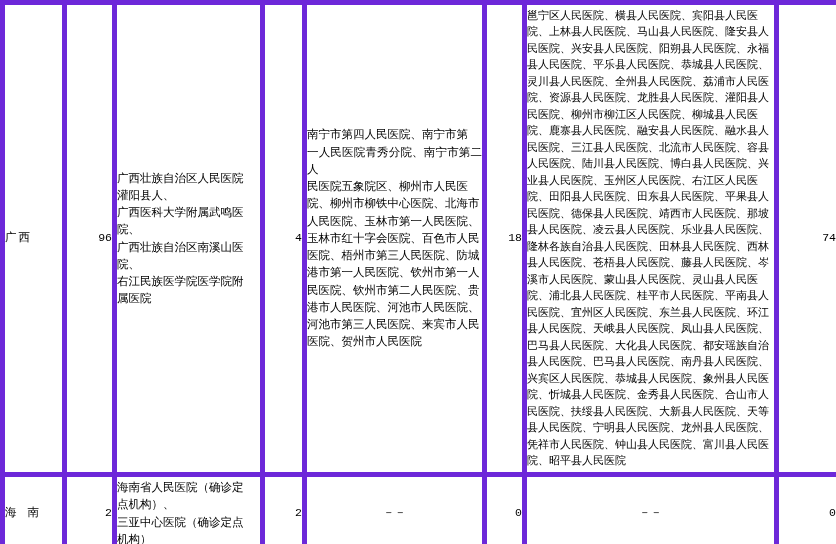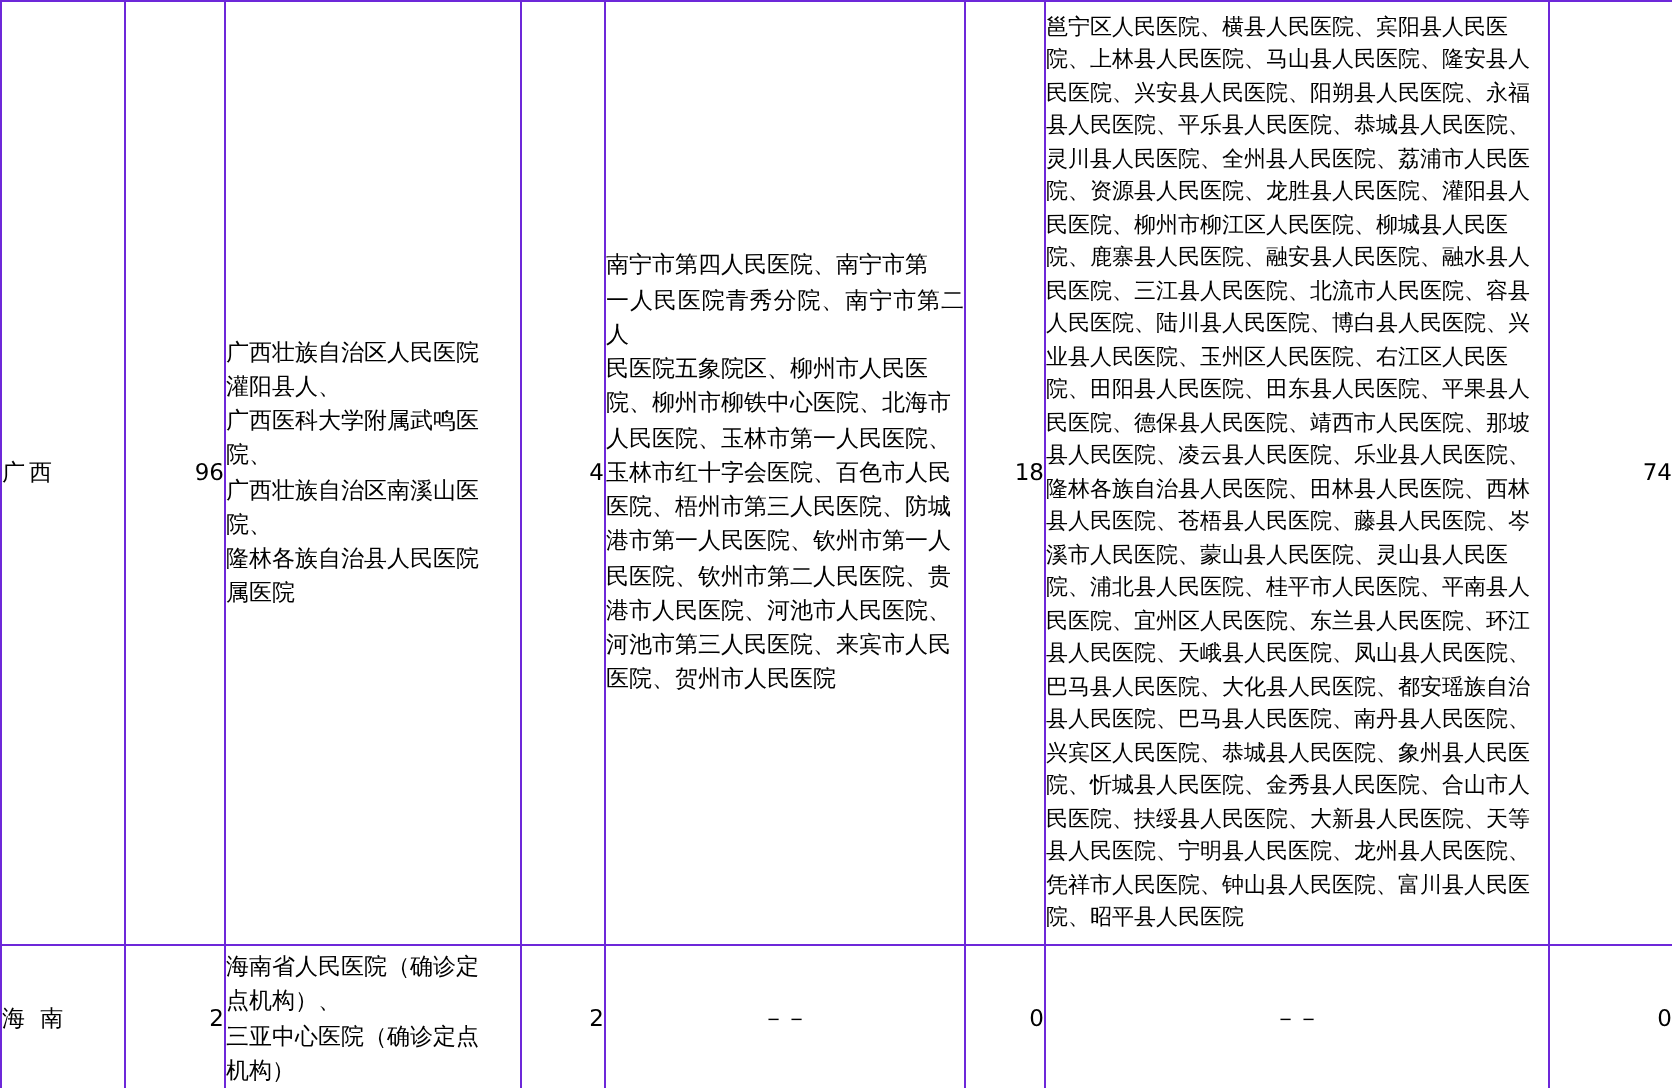--- a/index.html
+++ b/index.html
@@ -19,26 +19,27 @@
     width: 836px;
     height: 544px;
     box-sizing: border-box;
   }
   table.grid {
     border-collapse: collapse;
     width: 836px;
     table-layout: fixed;
   }
   table.grid td {
-    border: 1px solid #6d28d9;
+    border: 5px solid #6d28d9;
     vertical-align: middle;
     padding: 2px 0;
     font-size: 11.5px;
     line-height: 1.45;
     box-sizing: border-box;
+    font-family: Liberation Mono, monospace;
   }
   
   col.c-prov { width: 62px; }
   col.c-n1   { width: 50px; }
   col.c-list1{ width: 148px; }
   col.c-n2   { width: 42px; }
   col.c-list2{ width: 180px; }
   col.c-n3   { width: 40px; }
   col.c-list3{ width: 252px; }
   col.c-n4   { width: 62px; }
@@ -99,21 +100,21 @@
         <td class="prov-name">广西</td>
         <td class="num">96</td>
         <td class="cell-text">
           <div class="list">
             <div>广西壮族自治区人民医院</div>
             <div>灌阳县人、</div>
             <div>广西医科大学附属武鸣医</div>
             <div>院、</div>
             <div>广西壮族自治区南溪山医</div>
             <div>院、</div>
-            <div>隆林各族自治县人民医院</div>
+            <div>右江民族医学院医学院附</div>
             <div>属医院</div>
           </div>
         </td>
         <td class="num">4</td>
         <td class="cell-text">
           <div class="list">
             <div>南宁市第四人民医院、南宁市第</div>
             <div>一人民医院青秀分院、南宁市第二人</div>
             <div>民医院五象院区、柳州市人民医</div>
             <div>院、柳州市柳铁中心医院、北海市</div>

